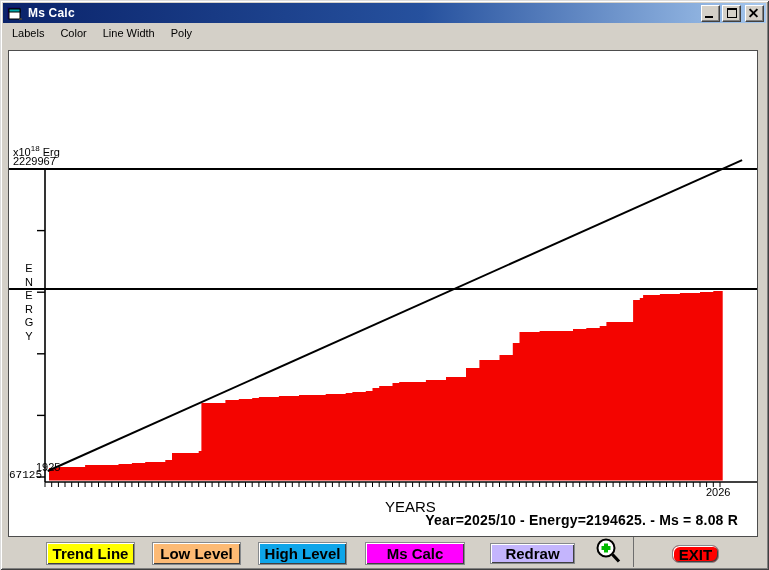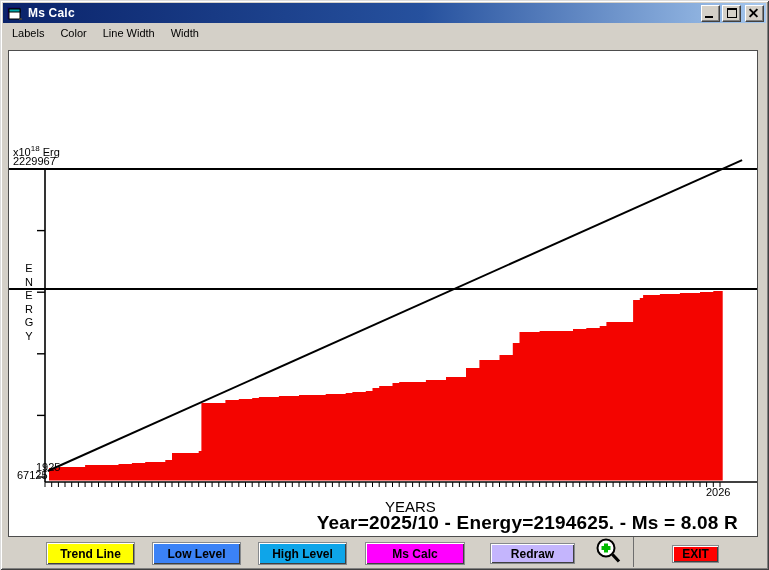--- a/index.html
+++ b/index.html
@@ -28,25 +28,25 @@
     align-items:flex-start;font-size:11px;padding-left:1px;}
   .menu-item{padding:3px 8px;cursor:default;}
   
   .panel{position:absolute;left:8px;top:50px;width:750px;height:487px;background:#fff;
     border:1px solid #4d4d4d;box-sizing:border-box;}
   .panel svg{position:absolute;left:0;top:0;}
   .pl{position:absolute;font-size:11px;line-height:12px;white-space:nowrap;}
   .scale sup{font-size:8px;}
   .vert{font-size:11px;}
   .vert div{line-height:13.5px;text-align:center;width:12px;}
-  .status{position:absolute;right:19px;top:461px;font-weight:bold;font-size:19px;letter-spacing:.2px;}
+  .status{position:absolute;right:19px;top:461px;font-weight:bold;font-size:14px;letter-spacing:.2px;}
   .xlabel{font-size:15px;}
   
   .btn{position:absolute;display:flex;align-items:center;justify-content:center;
-    font-weight:bold;font-size:12px;border:1px solid #86898c;box-sizing:border-box;
+    font-weight:bold;font-size:15px;border:1px solid #86898c;box-sizing:border-box;
     box-shadow:inset 1px 1px 0 #ffffff, inset -1px -1px 0 #404040;cursor:pointer;white-space:nowrap;}
   .zoombtn{position:absolute;left:592px;top:537px;width:36px;height:30px;display:flex;
     align-items:center;justify-content:center;cursor:pointer;}
   .vsep{position:absolute;left:633px;top:537px;width:1px;height:30px;background:#6e6e6e;}
 </style>
 </head>
 <body>
 
 <div class="window">
 
@@ -66,21 +66,21 @@
       </div>
     <div class="winbtn close">
         <span class="g-close"></span>
       </div>
   </div>
 
   <div class="menubar" id="menubar">
       <div class="menu-item">Labels</div>
       <div class="menu-item">Color</div>
       <div class="menu-item">Line Width</div>
-      <div class="menu-item">Width</div>
+      <div class="menu-item">Poly</div>
     </div>
 
   <div class="panel">
     <svg id="plot" width="748" height="485" viewBox="0 0 748 485">
         <path d="M 40.0 429.5 L 40.0 417.0 L 49.4 417.0 L 49.4 416.1 L 76.1 416.1 L 76.1 414.1 L 109.5 414.1 L 109.5 413.1 L 122.9 413.1 L 122.9 412.1 L 136.2 412.1 L 136.2 411.1 L 156.3 411.1 L 156.3 409.1 L 163.0 409.1 L 163.0 402.0 L 189.7 402.0 L 189.7 400.0 L 192.4 400.0 L 192.4 352.0 L 216.4 352.0 L 216.4 349.0 L 229.8 349.0 L 229.8 348.0 L 243.2 348.0 L 243.2 347.0 L 249.9 347.0 L 249.9 346.0 L 269.9 346.0 L 269.9 345.0 L 290.0 345.0 L 290.0 344.0 L 316.7 344.0 L 316.7 343.0 L 336.7 343.0 L 336.7 342.0 L 343.4 342.0 L 343.4 341.0 L 356.8 341.0 L 356.8 340.0 L 363.5 340.0 L 363.5 337.0 L 370.2 337.0 L 370.2 335.0 L 383.5 335.0 L 383.5 332.0 L 390.2 332.0 L 390.2 331.0 L 416.9 331.0 L 416.9 329.0 L 437.0 329.0 L 437.0 326.1 L 457.0 326.1 L 457.0 316.9 L 470.4 316.9 L 470.4 309.0 L 490.5 309.0 L 490.5 304.0 L 503.8 304.0 L 503.8 292.0 L 510.5 292.0 L 510.5 281.1 L 530.6 281.1 L 530.6 280.1 L 564.0 280.1 L 564.0 278.1 L 577.3 278.1 L 577.3 277.1 L 590.7 277.1 L 590.7 275.1 L 597.4 275.1 L 597.4 271.0 L 624.1 271.0 L 624.1 249.0 L 630.8 249.0 L 630.8 247.0 L 634.1 247.0 L 634.1 244.0 L 650.9 244.0 L 650.9 243.0 L 670.9 243.0 L 670.9 242.0 L 691.0 242.0 L 691.0 241.1 L 704.3 241.1 L 704.3 240.1 L 713.7 240.1 L 713.7 239.1 L 713.7 429.5 Z" fill="#F40400" stroke="none"></path>
         <line x1="0" y1="118.0" x2="748" y2="118.0" stroke="#000" stroke-width="2"></line>
         <line x1="0" y1="238.0" x2="748" y2="238.0" stroke="#000" stroke-width="2"></line>
         <line x1="38.7" y1="420.0" x2="733.1" y2="109.1" stroke="#000000" stroke-width="2"></line>
         <line x1="36" y1="117.0283189469817" x2="36" y2="431" stroke="#000" stroke-width="1.6"></line>
         <line x1="36" y1="431" x2="748" y2="431" stroke="#000" stroke-width="1.6"></line>
@@ -198,34 +198,34 @@
     </div>
     <div class="pl" style="left:4px;top:104px;">2229967</div>
     <div class="pl vert" style="left:14px;top:211px;">
         <div>E</div>
         <div>N</div>
         <div>E</div>
         <div>R</div>
         <div>G</div>
         <div>Y</div>
       </div>
-    <div class="pl" style="left:8px;top:418px;">67125</div>
+    <div class="pl" style="left:0;top:418px;font-family:Liberation Mono, monospace;">67125</div>
     <div class="pl" style="left:27px;top:410px;">1925</div>
     <div class="pl" style="left:697px;top:435px;">2026</div>
     <div class="pl xlabel" style="left:376px;top:450px;">YEARS</div>
     <div class="status">Year=2025/10 - Energy=2194625. - Ms = 8.08 R</div>
   </div>
 
   <div id="toolbar">
       <div class="btn" style="left: 46px; top: 542px; width: 89px; height: 23px; background: rgb(255, 255, 0);">Trend Line</div>
-      <div class="btn" style="left: 152px; top: 542px; width: 89px; height: 23px; background: #3b82f6;">Low Level</div>
+      <div class="btn" style="left: 152px; top: 542px; width: 89px; height: 23px; background: #fdba74;">Low Level</div>
       <div class="btn" style="left: 258px; top: 542px; width: 89px; height: 23px; background: #0ea5e9;">High Level</div>
       <div class="btn" style="left: 365px; top: 542px; width: 100px; height: 23px; background: rgb(255, 0, 255);">Ms Calc</div>
       <div class="btn" style="left: 490px; top: 543px; width: 85px; height: 21px; background: #c4b5fd;">Redraw</div>
-      <div class="btn" style="left: 672px; top: 545px; width: 47px; height: 18px; background: rgb(255, 0, 0);">EXIT</div>
+      <div class="btn" style="left: 672px; top: 545px; width: 47px; height: 18px; background: rgb(255, 0, 0); border-radius: 7px;">EXIT</div>
     </div>
 
   <div class="zoombtn">
     <svg width="34" height="30" viewBox="0 0 34 30">
       <circle cx="13" cy="11" r="8.5" fill="#ffffff" stroke="#000000" stroke-width="2"></circle>
       <line x1="13" y1="6.5" x2="13" y2="15.5" stroke="#00BA00" stroke-width="4"></line>
       <line x1="8.5" y1="11" x2="17.5" y2="11" stroke="#00BA00" stroke-width="4"></line>
       <line x1="19.5" y1="17.5" x2="26" y2="24.5" stroke="#000000" stroke-width="3.2"></line>
     </svg>
   </div>

